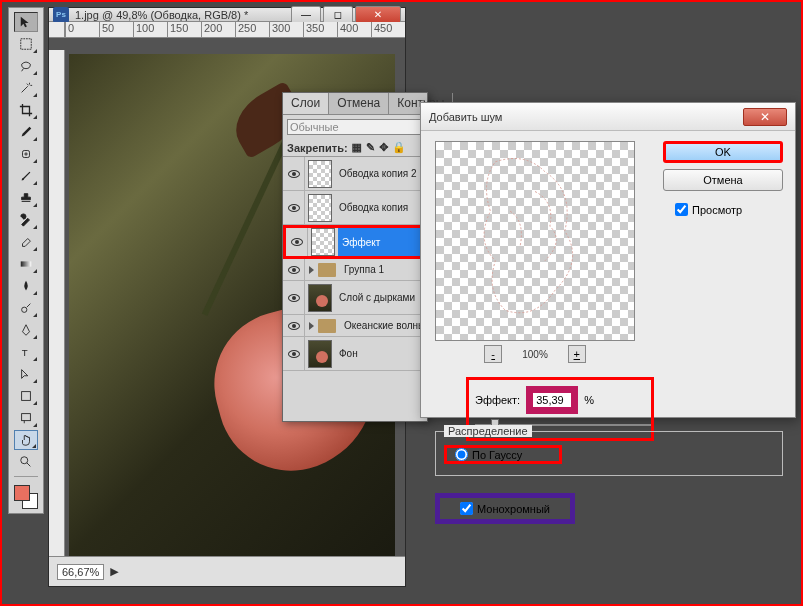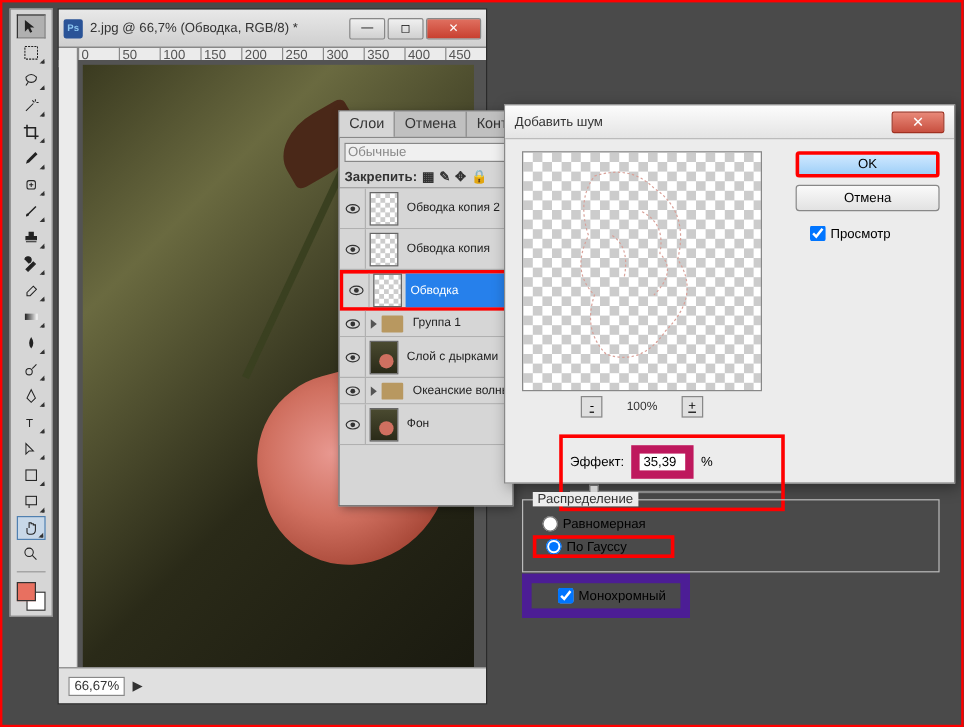--- a/index.html
+++ b/index.html
@@ -1,20 +1,20 @@
 <!DOCTYPE html>
 <html><head>
 <meta charset="utf-8">
 <style>
 * { box-sizing: border-box; margin: 0; padding: 0; font-family: Tahoma, Arial, sans-serif; font-size: 11px; }
 body { background: #4a4a4a; width: 803px; height: 606px; border: 2px solid #ff0000; position: relative; overflow: hidden; }
 
 
 .doc-window { position: absolute; left: 46px; top: 5px; width: 358px; height: 580px; background: #535353; border: 1px solid #2a2a2a; }
-.doc-titlebar { height: 32px; background: linear-gradient(#e8e8e8, #cfcfcf); display: flex; align-items: center; padding: 0 4px; border-bottom: 1px solid #888; }
+.doc-titlebar { height: 14px; background: linear-gradient(#e8e8e8, #cfcfcf); display: flex; align-items: center; padding: 0 4px; border-bottom: 1px solid #888; }
 .doc-titlebar .icon { width: 16px; height: 16px; background: #2a5397; border-radius: 2px; margin-right: 6px; display: flex; align-items: center; justify-content: center; color: #8bc5f0; font-size: 8px; font-weight: bold; }
 .doc-titlebar .title { flex: 1; color: #333; }
 .doc-titlebar .win-btns { display: flex; gap: 2px; }
 .doc-titlebar .win-btn { width: 30px; height: 18px; border: 1px solid #888; border-radius: 2px; display: flex; align-items: center; justify-content: center; font-size: 10px; }
 .doc-titlebar .win-btn.min { background: linear-gradient(#f0f0f0, #d0d0d0); }
 .doc-titlebar .win-btn.max { background: linear-gradient(#f0f0f0, #d0d0d0); }
 .doc-titlebar .win-btn.close { background: linear-gradient(#e07060, #c84030); color: #fff; width: 46px; }
 
 .ruler-h { height: 16px; background: #ebebeb; border-bottom: 1px solid #888; position: relative; font-size: 8px; color: #555; display: flex; }
 .ruler-h .corner { width: 16px; border-right: 1px solid #888; }
@@ -61,21 +61,21 @@
 .eye::after { content: ''; position: absolute; left: 3px; top: 1px; width: 4px; height: 4px; background: #333; border-radius: 50%; }
 .thumb-cell { width: 30px; height: 100%; display: flex; align-items: center; justify-content: center; }
 .thumb { width: 24px; height: 28px; border: 1px solid #666; background: repeating-conic-gradient(#ccc 0 25%, #fff 0 50%) 0 0/8px 8px; }
 .thumb.img { background: linear-gradient(#4a4a30, #2a2a18); position: relative; }
 .thumb.img::after { content:''; position:absolute; left:30%; top:40%; width:12px; height:12px; background:#d07060; border-radius:50%; }
 .name-cell { flex: 1; padding: 0 4px; font-size: 10px; color: #222; height: 100%; display: flex; align-items: center; white-space: nowrap; overflow: hidden; }
 .group-icon { width: 18px; height: 14px; background: #b89860; border-radius: 1px; margin: 0 4px; }
 .tri-toggle { width: 0; height: 0; border-top: 4px solid transparent; border-bottom: 4px solid transparent; border-left: 5px solid #555; margin-left: 4px; }
 
 
-.dialog { position: absolute; left: 418px; top: 85px; width: 376px; height: 316px; background: #ececec; border: 1px solid #888; box-shadow: 3px 3px 12px rgba(0,0,0,0.4); }
+.dialog { position: absolute; left: 418px; top: 100px; width: 376px; height: 316px; background: #ececec; border: 1px solid #888; box-shadow: 3px 3px 12px rgba(0,0,0,0.4); }
 .dialog-titlebar { height: 28px; background: linear-gradient(#fcfcfc, #e4e4e4); border-bottom: 1px solid #bbb; display: flex; align-items: center; padding: 0 8px; }
 .dialog-titlebar .title { flex: 1; color: #333; }
 .dialog-titlebar .close { width: 44px; height: 18px; background: linear-gradient(#e88878, #c85040); border: 1px solid #a03020; border-radius: 2px; color: #fff; display: flex; align-items: center; justify-content: center; font-size: 12px; }
 .dialog-body { padding: 10px; position: relative; height: calc(100% - 28px); }
 
 .preview-box { position: absolute; left: 14px; top: 10px; width: 200px; height: 200px; border: 1px solid #888; background: repeating-conic-gradient(#ccc 0 25%, #fff 0 50%) 0 0/16px 16px; overflow: hidden; }
 .preview-box svg { width: 100%; height: 100%; }
 .preview-zoom { position: absolute; left: 14px; top: 214px; width: 200px; display: flex; align-items: center; justify-content: center; gap: 20px; }
 .preview-zoom .zbtn { width: 18px; height: 18px; border: 1px solid #888; background: #e0e0e0; display: flex; align-items: center; justify-content: center; text-decoration: underline; }
 
@@ -89,21 +89,21 @@
 .effect-row input[type=text] { width: 52px; border: 7px solid #be185d; padding: 1px 3px; background: #fff; }
 .slider { width: 176px; height: 14px; position: relative; margin-top: 4px; }
 .slider-track { position: absolute; left: 0; right: 0; top: 6px; height: 2px; background: #888; }
 .slider-thumb { position: absolute; left: 16px; top: 1px; width: 8px; height: 12px; background: #d0d0d0; border: 1px solid #666; }
 
 .dist-group { position: absolute; left: 14px; top: 300px; width: 348px; border: 1px solid #bbb; padding: 10px 8px 8px; }
 .dist-group .legend { position: absolute; top: -7px; left: 8px; background: #ececec; padding: 0 4px; color: #333; }
 .radio-row { display: flex; align-items: center; gap: 4px; margin: 3px 0; padding-left: 8px; }
 .radio-row.hi { border: 3px solid #ff0000; width: 118px; }
 
-.mono-check { position: absolute; left: 14px; top: 362px; border: 8px solid #4c1d95; padding: 4px 22px; display: flex; align-items: center; gap: 4px; width: 140px; }
+.mono-check { position: absolute; left: 14px; top: 362px; border: 5px solid #4c1d95; padding: 4px 6px; display: flex; align-items: center; gap: 4px; width: 140px; justify-content: center; }
 
 input[type=checkbox], input[type=radio] { margin: 0; }
 .zpct { font-size: 10px; color: #333; }
 </style>
 </head>
 <body>
 
 <div class="toolbar">
   <div class="tool active">
       <svg viewBox="0 0 16 16">
@@ -242,21 +242,21 @@
   <div class="tool-divider"></div>
   <div class="fg-bg">
     <div class="bg"></div>
     <div class="fg"></div>
   </div>
 </div>
 
 <div class="doc-window">
   <div class="doc-titlebar">
     <div class="icon">Ps</div>
-    <div class="title">2.jpg @ 66,7% (Обводка, RGB/8) *</div>
+    <div class="title">1.jpg @ 49,8% (Обводка, RGB/8) *</div>
     <div class="win-btns">
       <div class="win-btn min">—</div>
       <div class="win-btn max">◻</div>
       <div class="win-btn close">✕</div>
     </div>
   </div>
   <div class="ruler-h">
     <div class="corner"></div>
     <div class="ticks" id="ruler-ticks">
         <div class="tick" style="left: 0px;">0</div>
@@ -320,21 +320,21 @@
         </div>
         <div class="name-cell">Обводка копия</div>
       </div>
       <div class="layer-row selected">
         <div class="vis-cell">
           <div class="eye"></div>
         </div>
         <div class="thumb-cell">
           <div class="thumb"></div>
         </div>
-        <div class="name-cell">Обводка</div>
+        <div class="name-cell">Эффект</div>
       </div>
       <div class="layer-row short">
         <div class="vis-cell">
           <div class="eye"></div>
         </div>
         <div class="tri-toggle"></div>
         <div class="group-icon"></div>
         <div class="name-cell">Группа 1</div>
       </div>
       <div class="layer-row">
@@ -399,24 +399,20 @@
         <span>%</span>
       </div>
       <div class="slider">
         <div class="slider-track"></div>
         <div class="slider-thumb"></div>
       </div>
     </div>
 
     <fieldset class="dist-group">
       <span class="legend">Распределение</span>
-      <label class="radio-row">
-        <input type="radio" name="dist" style="">
-        <span>Равномерная</span>
-      </label>
       <label class="radio-row hi">
         <input type="radio" name="dist" checked="" style="">
         <span>По Гауссу</span>
       </label>
     </fieldset>
 
     <label class="mono-check">
       <input type="checkbox" checked="" style="">
       <span>Монохромный</span>
     </label>

